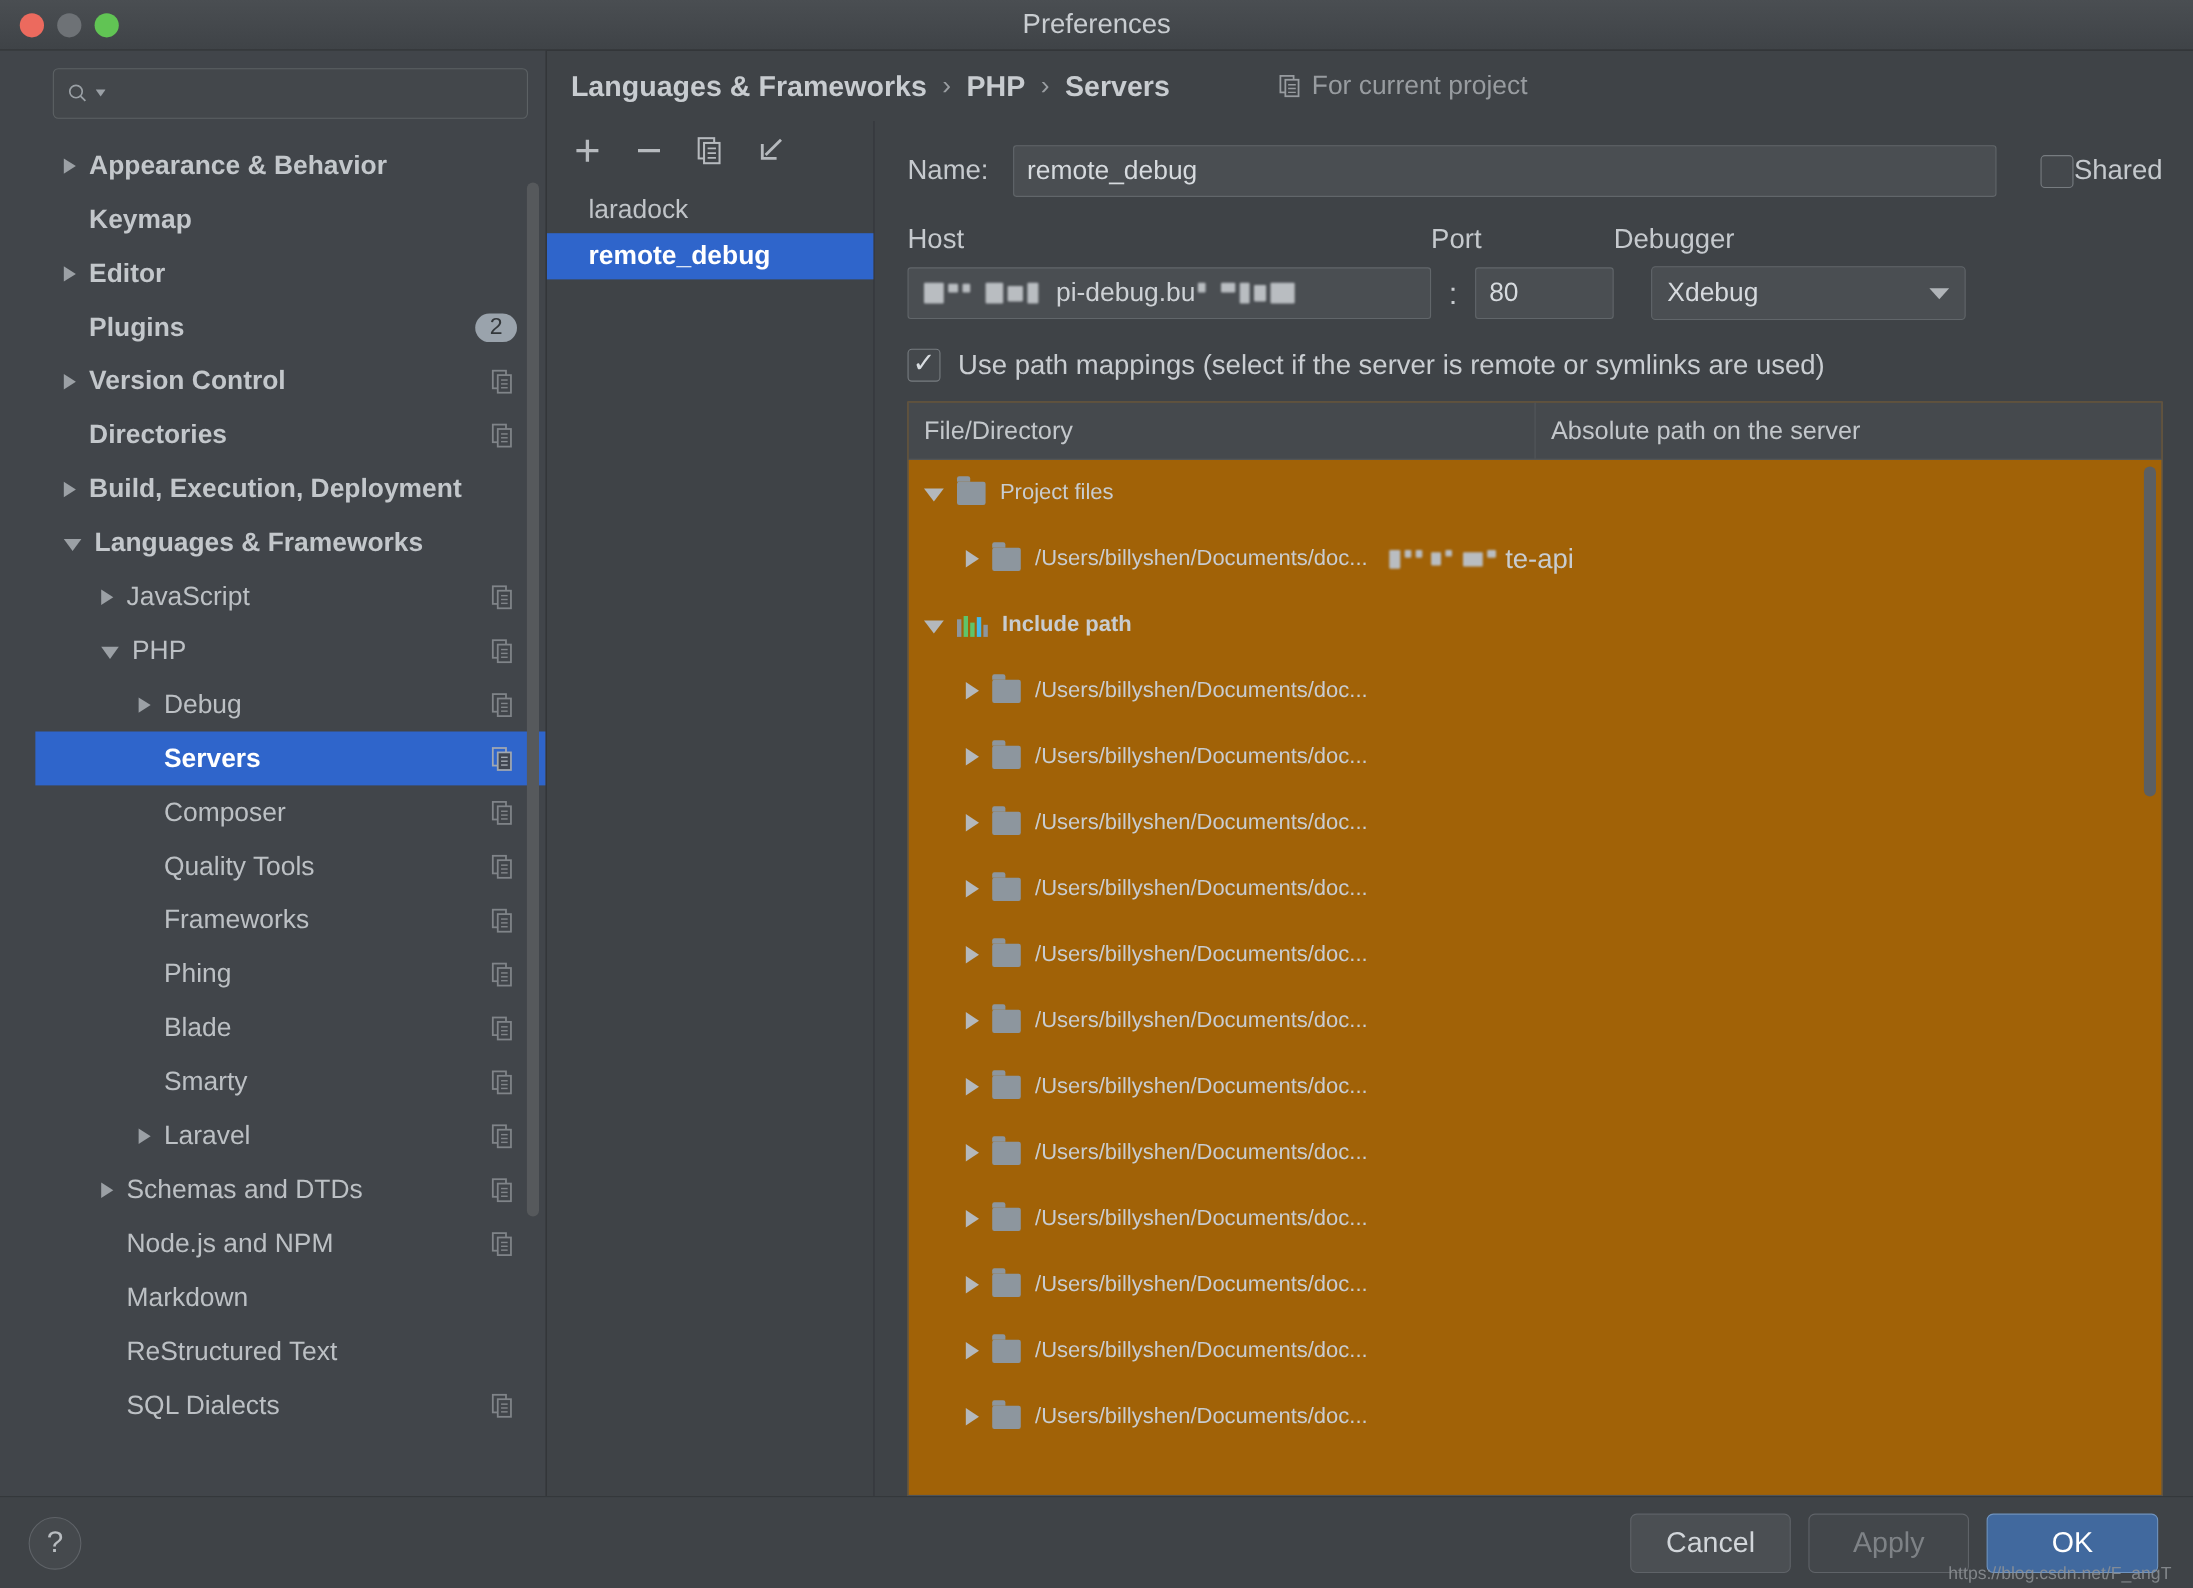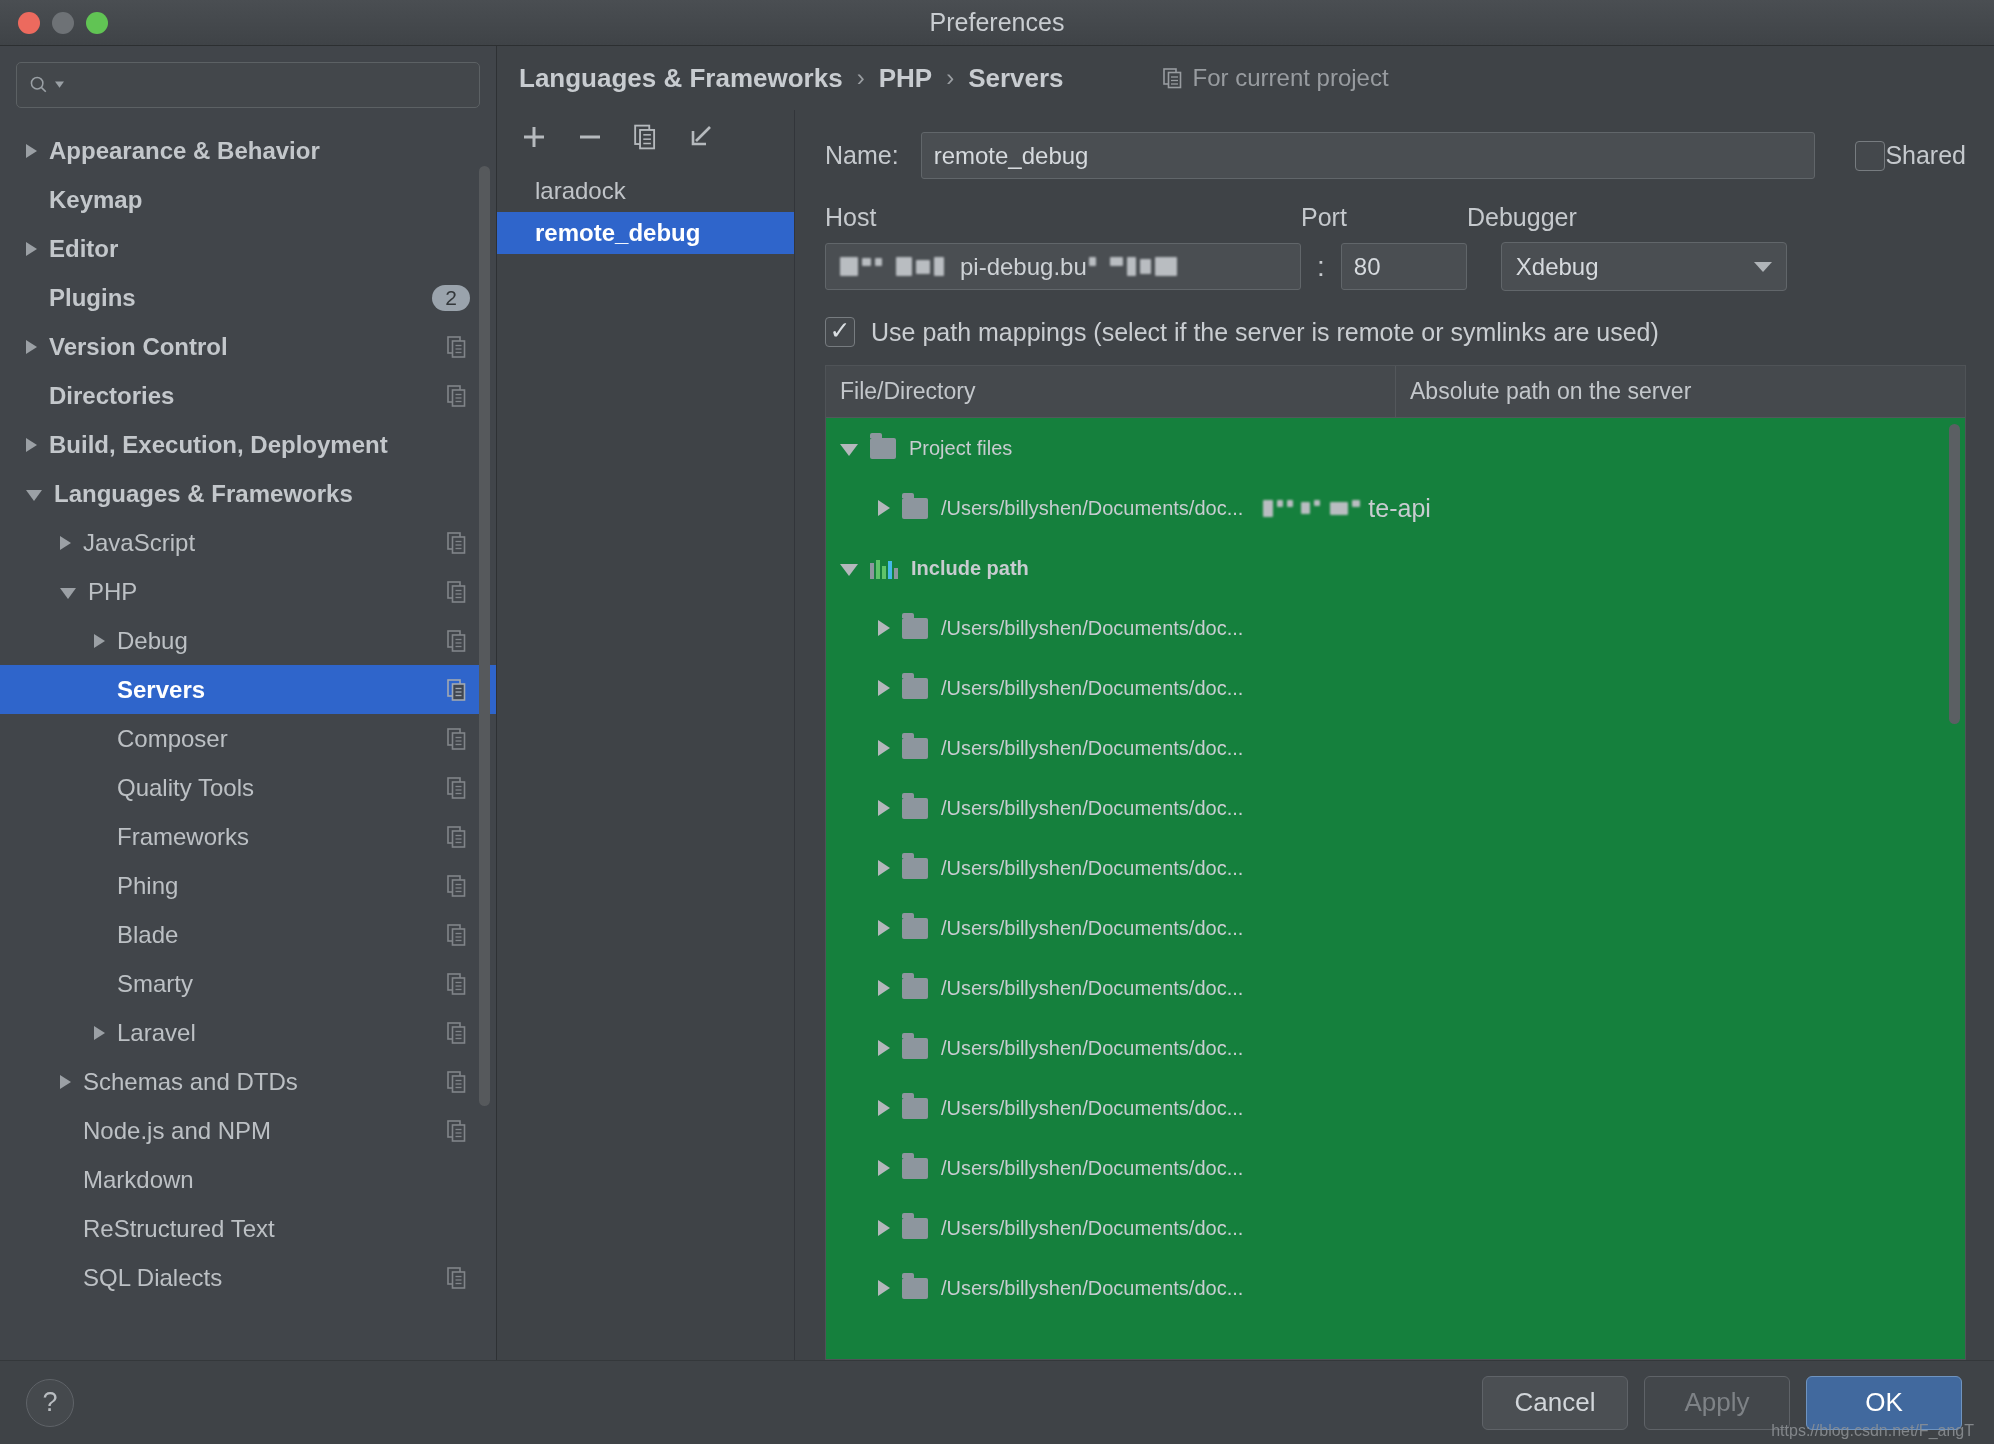--- a/index.html
+++ b/index.html
@@ -37,20 +37,21 @@
   
   .body { flex: 1; display: flex; min-height: 0; }
 
   
   .sidebar {
     width: 497px; flex: 0 0 497px;
     background: #41454a;
     border-right: 1px solid #2e3134;
     display: flex; flex-direction: column;
     position: relative;
+    padding-left: 32px;
   }
   .search-wrap { padding: 16px 16px 10px 16px; }
   .search-box {
     height: 46px; border: 1px solid #5c6164; border-radius: 5px;
     background: #43474b; display: flex; align-items: center;
     padding: 0 12px; gap: 6px;
   }
   .search-box svg { display:block; }
   .search-input {
     background: transparent; border: none; outline: none;
@@ -166,21 +167,21 @@
     display: flex; align-items: center; padding: 0 14px;
     color: #d6dade; font-size: 24px; justify-content: space-between;
   }
   .caret { width: 0; height: 0; border-left: 9px solid transparent; border-right: 9px solid transparent; border-top: 10px solid #b0b4b8; }
   .mappings-row { display: flex; align-items: center; gap: 16px; margin-top: 26px; }
   .mappings-row .lbl2 { font-size: 25px; color: #c9cdd1; }
 
   
   .table {
     margin-top: 18px; flex: 1; min-height: 0;
-    border: 1px solid #4f5357; background: #15803d;
+    border: 1px solid #4f5357; background: #a16207;
     display: flex; flex-direction: column; position: relative;
   }
   .thead { display: flex; height: 52px; background: #45494d; border-bottom: 1px solid #53575b; }
   .th { font-size: 23px; color: #c3c7cb; display: flex; align-items: center; padding-left: 14px; }
   .th.c1 { width: 570px; border-right: 1px solid #53575b; }
   .th.c2 { flex: 1; }
   .tbody { flex: 1; overflow: hidden; position: relative; }
   .trow { height: 60px; display: flex; align-items: center; }
   .trow .cell1 { display: flex; align-items: center; white-space: nowrap; }
   .tarrow {

